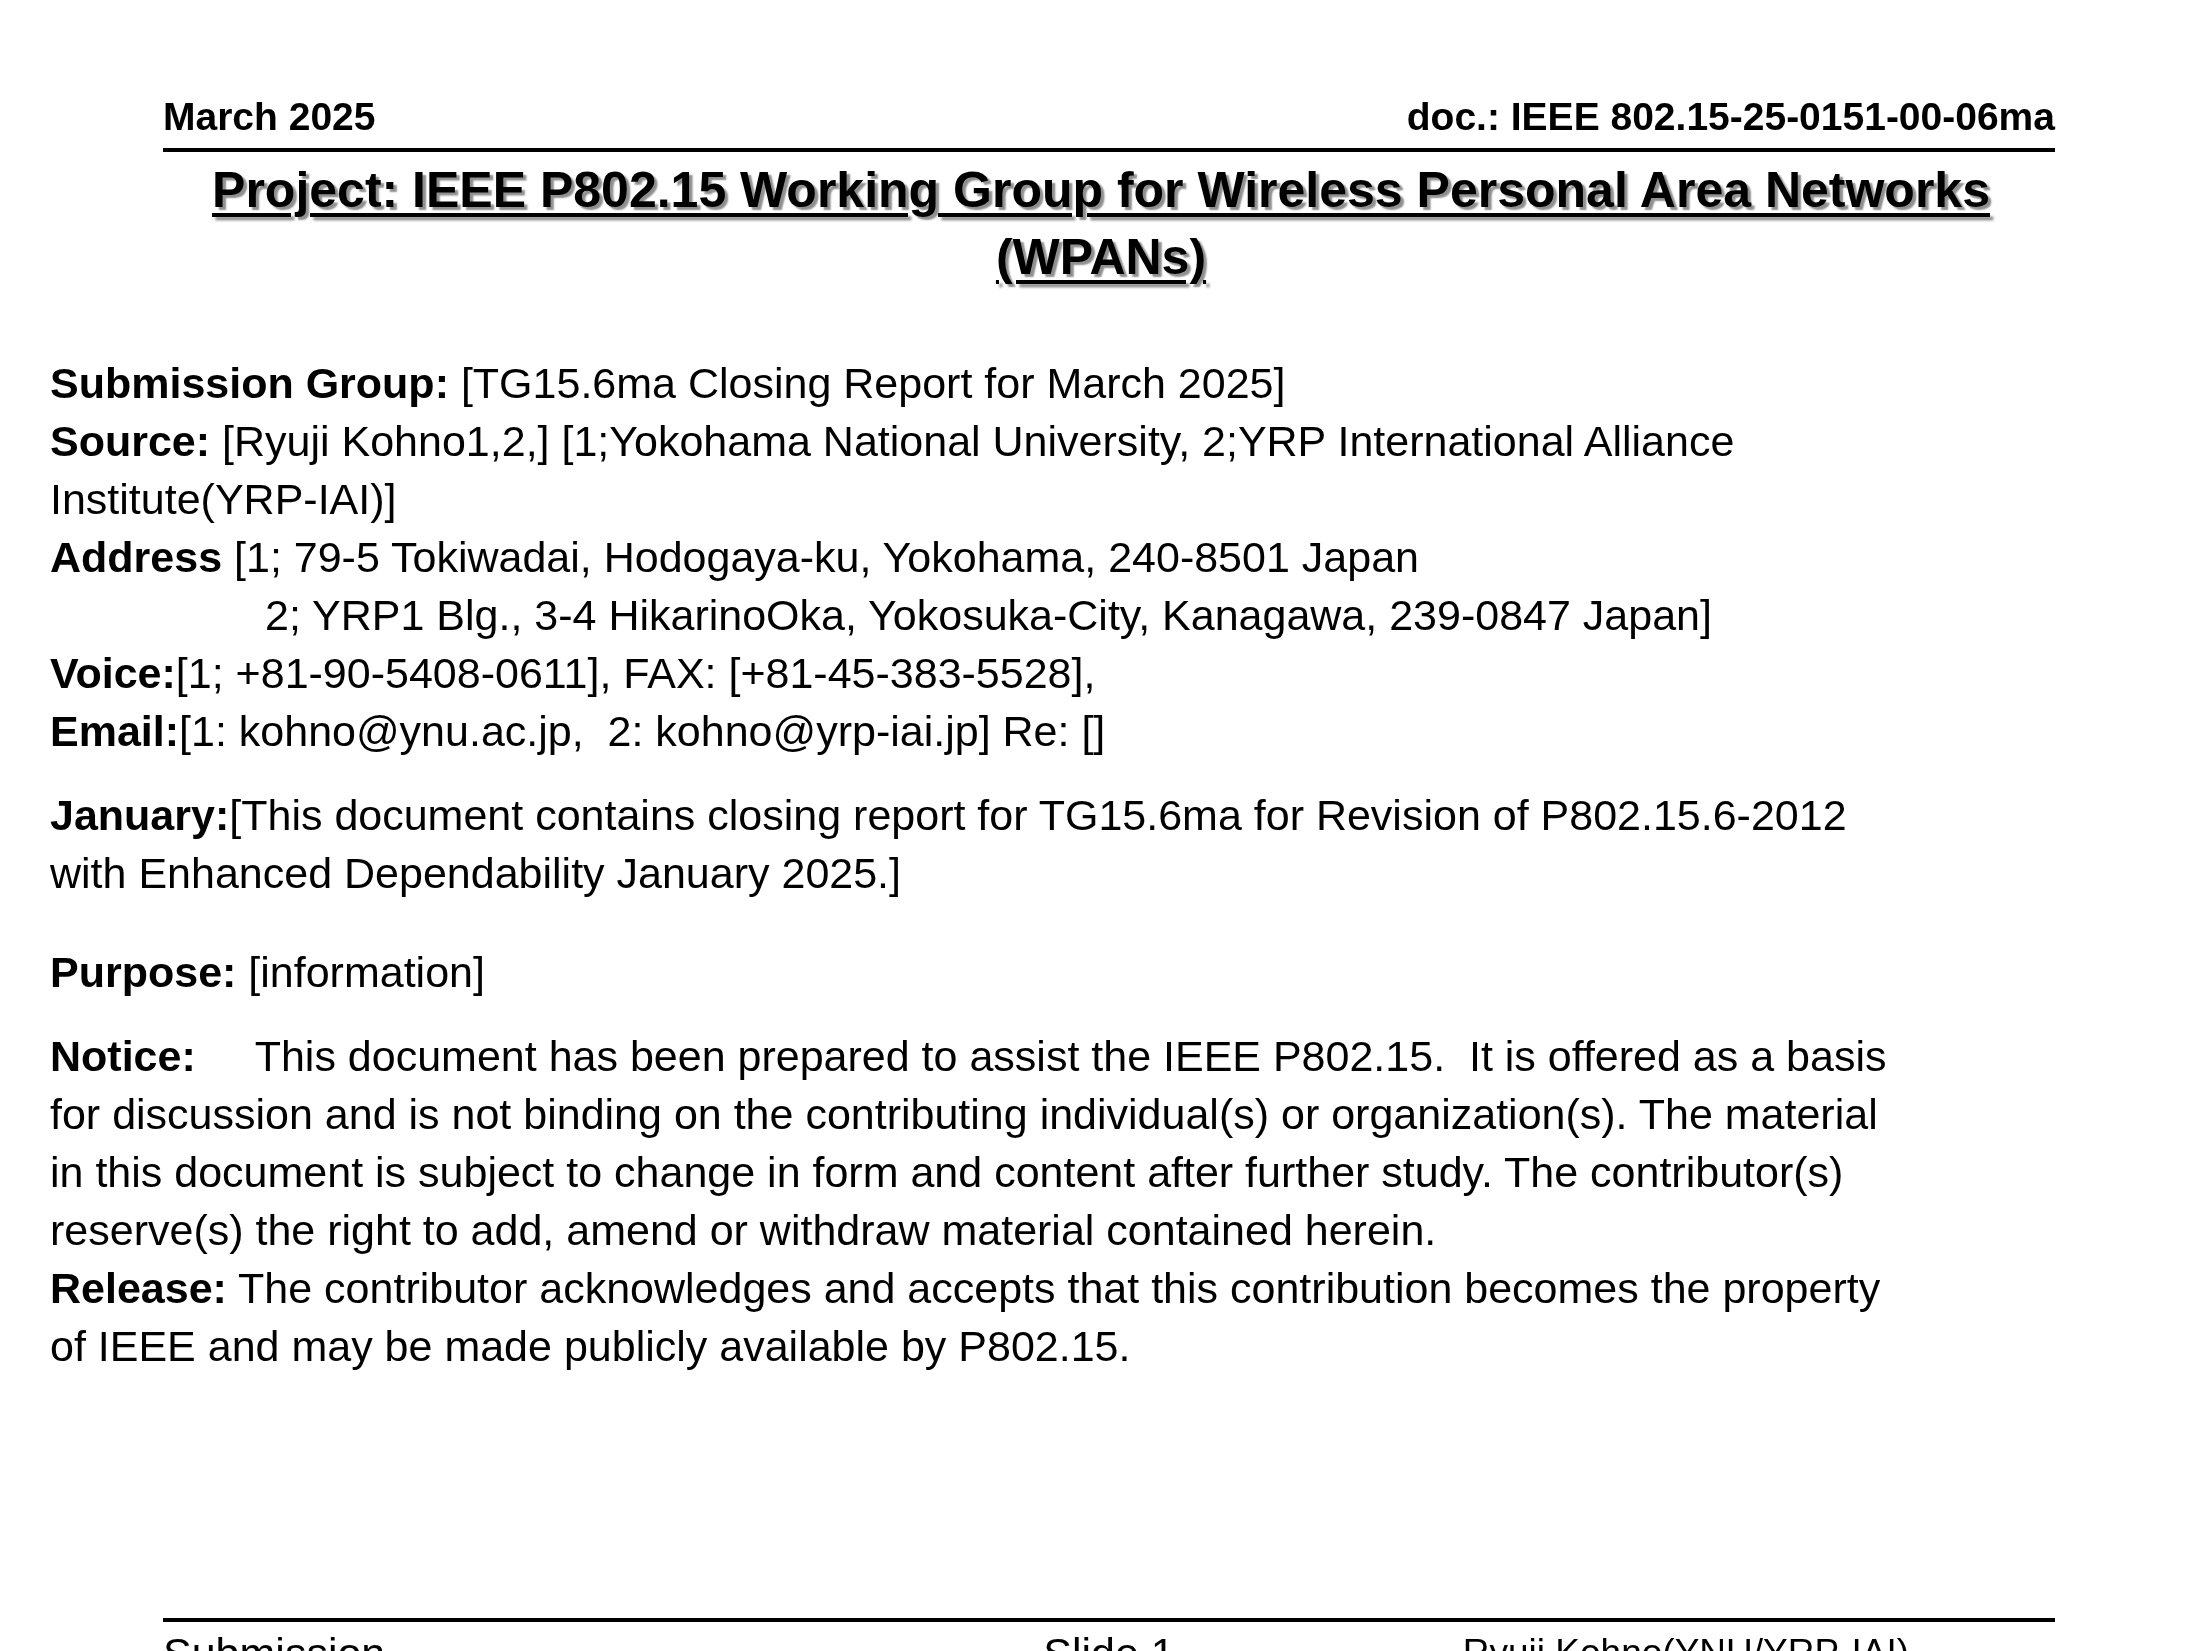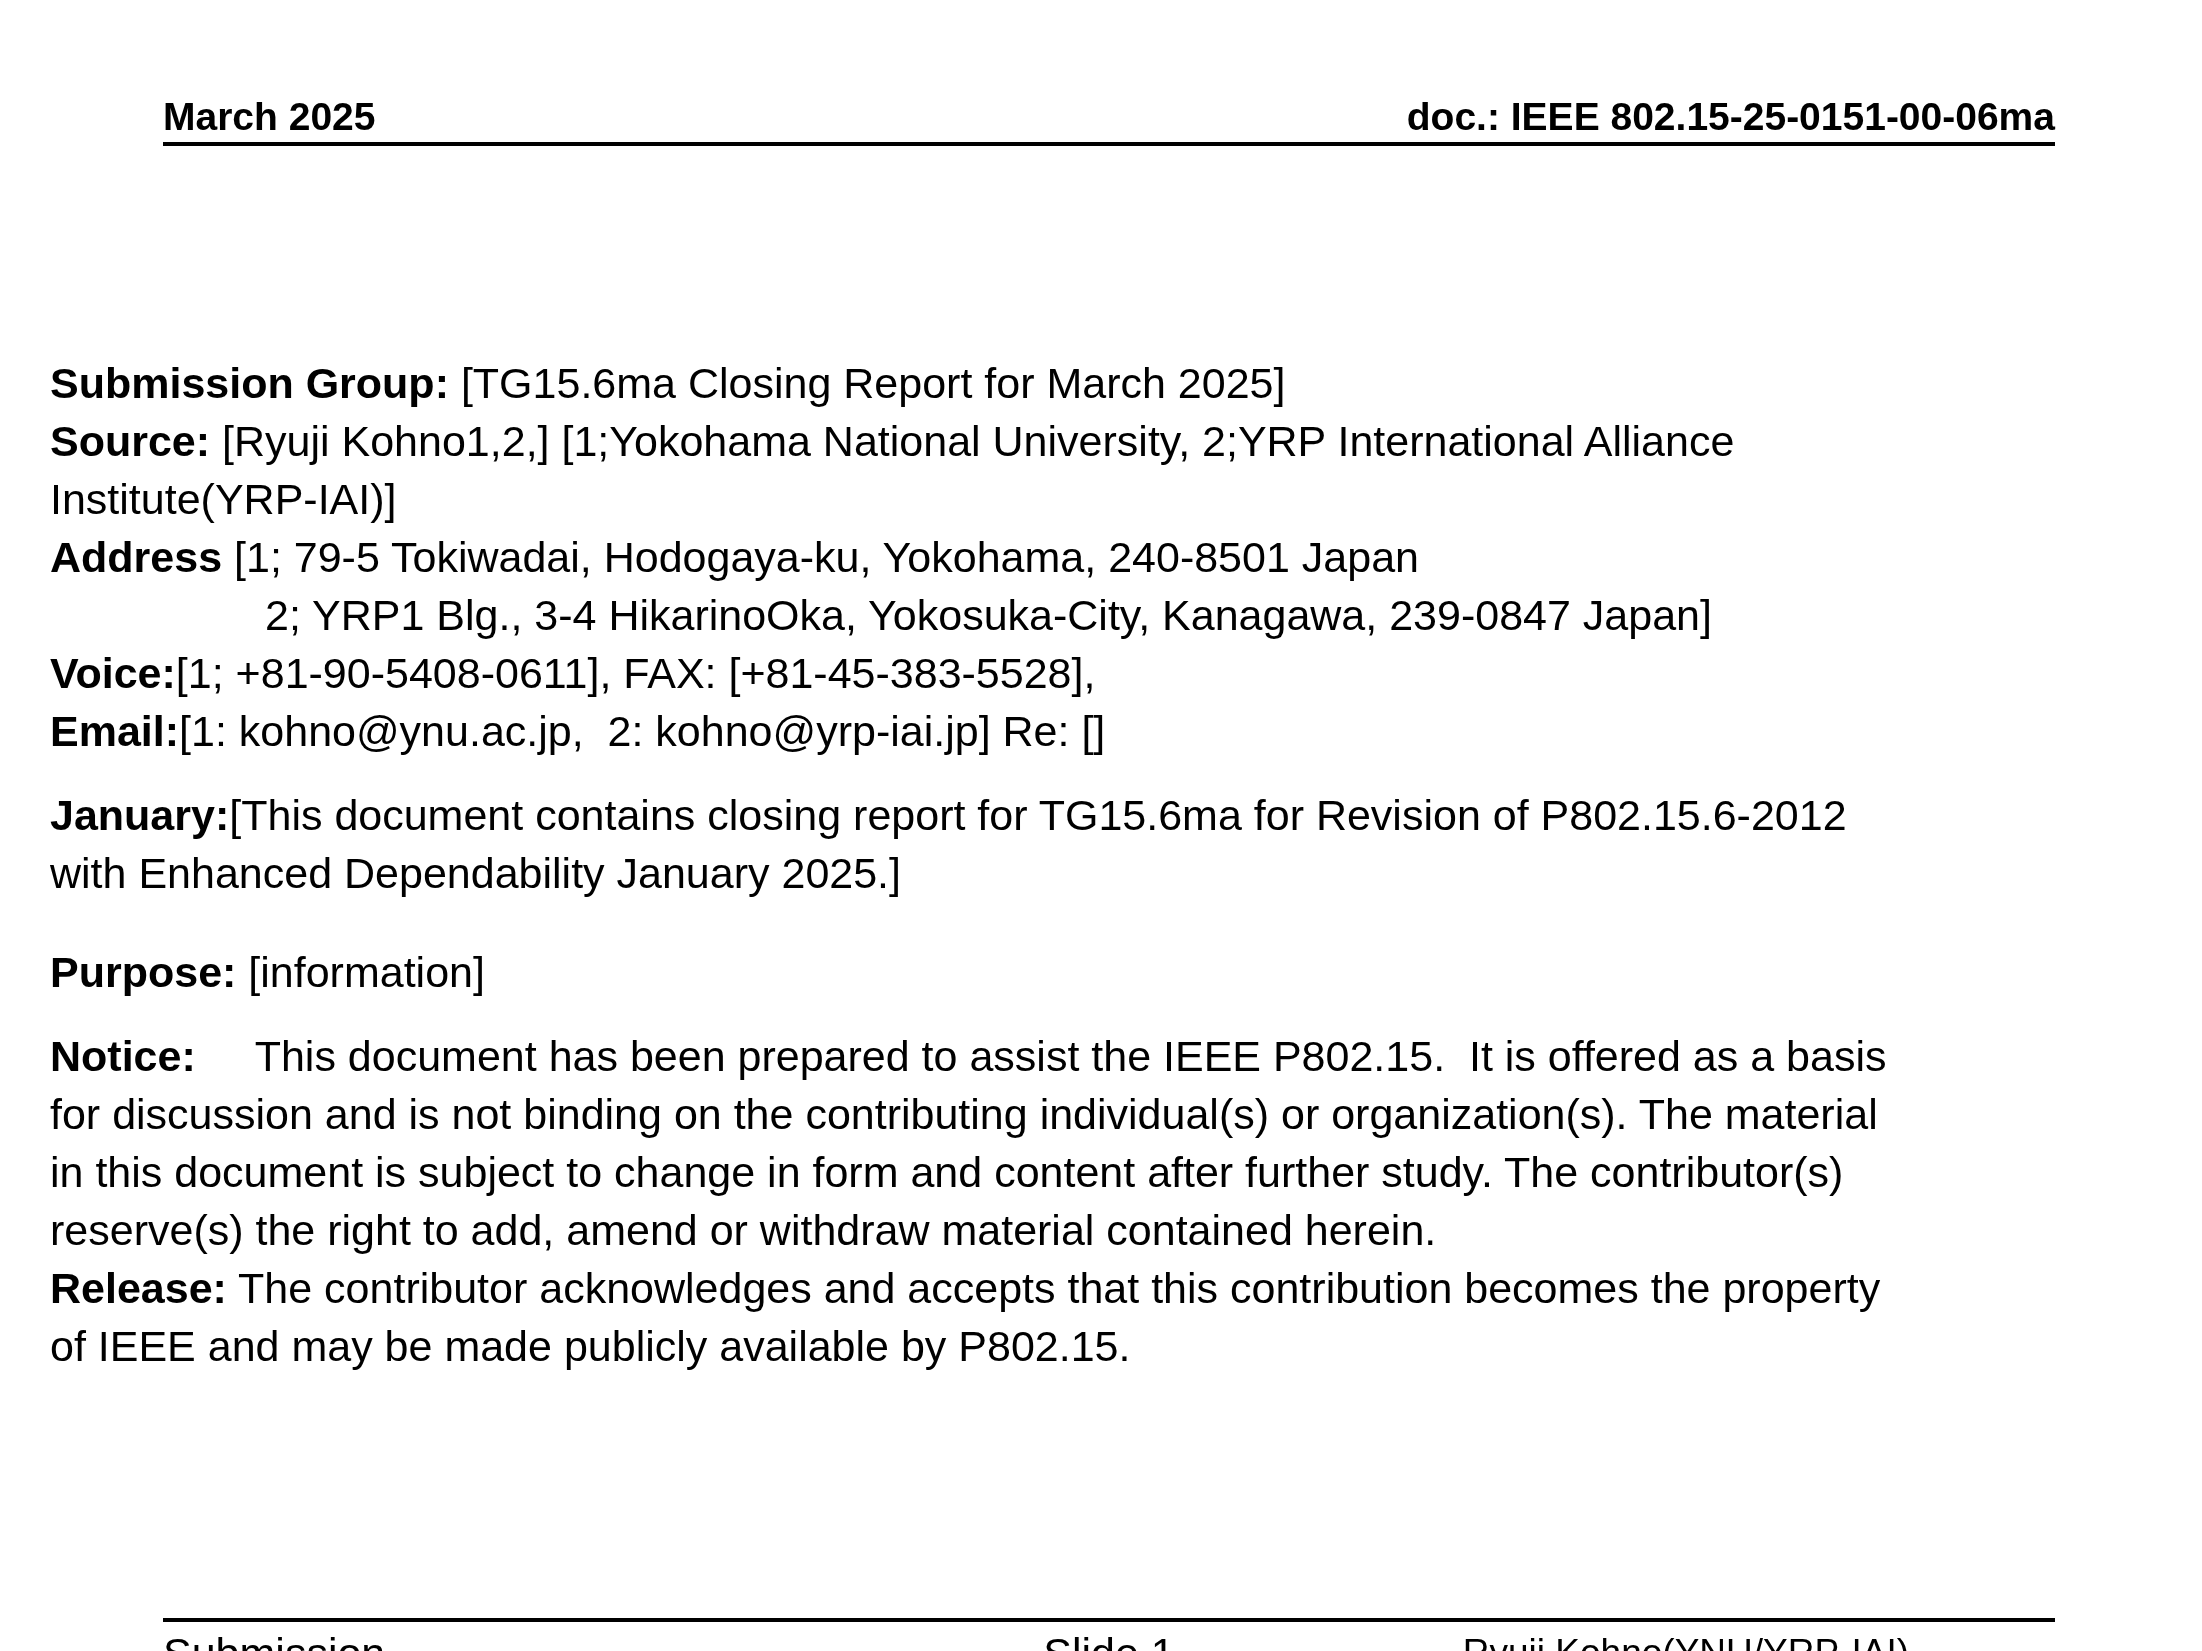--- a/index.html
+++ b/index.html
@@ -13,21 +13,21 @@
     overflow: hidden;
   }
 
   
   .header {
     position: absolute;
     left: 163px;
     right: 148px;
     top: 96px;
     border-bottom: 4.3px solid #000000;
-    padding-bottom: 3px;
+    padding-bottom: 9px;
     display: flex;
     justify-content: space-between;
     align-items: baseline;
     font-size: 39px;
     font-weight: bold;
     line-height: 1.1;
   }
 
   
   .title {
@@ -87,20 +87,24 @@
 </head>
 <body>
 
 <div class="slide">
 
   <div class="header">
     <span>March 2025</span>
     <span>doc.: IEEE 802.15-25-0151-00-06ma</span>
   </div>
 
+  <div class="title">
+    <div>Project: IEEE P802.15 Working Group for Wireless Personal Area Networks</div>
+    <div>(WPANs)</div>
+  </div>
 
   <div class="body">
 
     <p class="field"><b>Submission Group:</b><span class="txt"> [TG15.6ma Closing Report for March 2025]</span></p>
 
 
     <p class="field"><b>Source:</b><span class="txt"> [Ryuji Kohno1,2,] [1;Yokohama National University, 2;YRP International Alliance
 Institute(YRP-IAI)]</span></p>
 
     <p class="field"><b>Address</b><span class="txt"> [1; 79-5 Tokiwadai, Hodogaya-ku, Yokohama, 240-8501 Japan</span></p>

